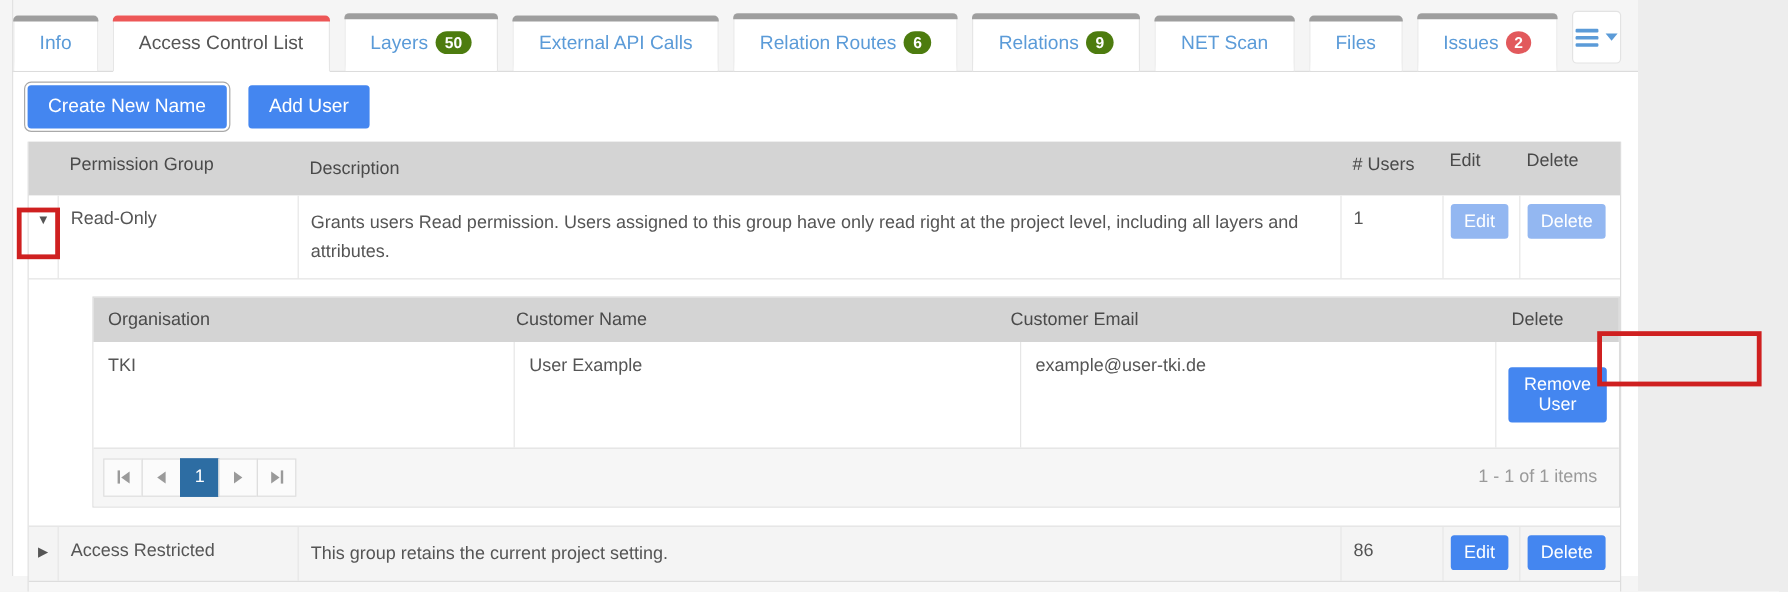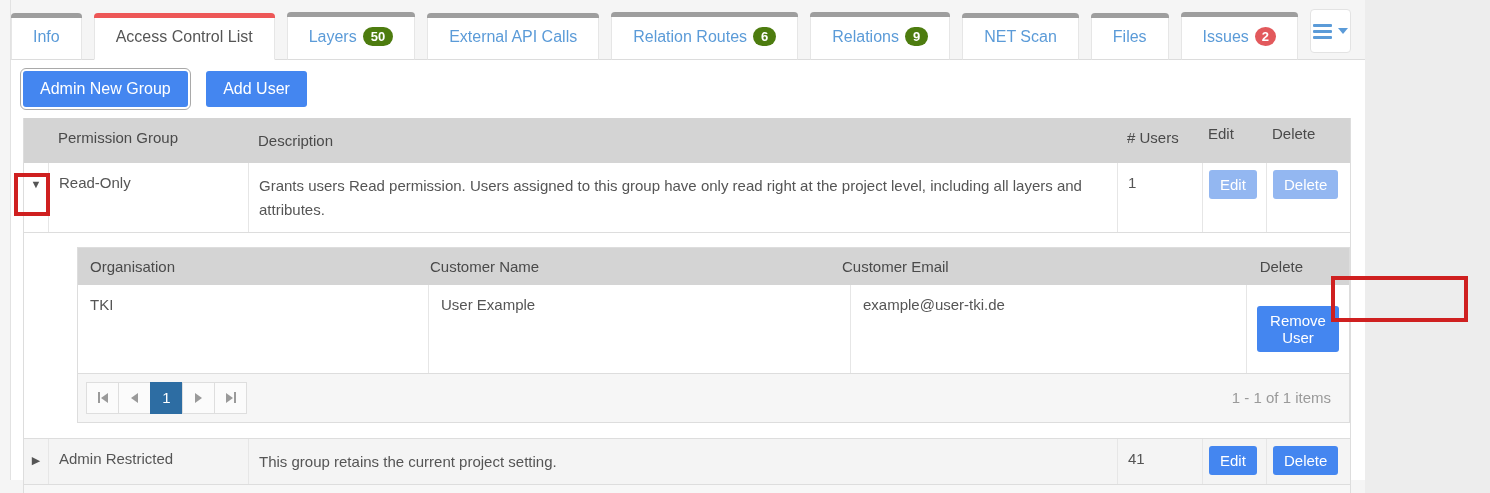--- a/index.html
+++ b/index.html
@@ -189,21 +189,21 @@
           <span></span>
           <span></span>
         </span>
       <span class="caret-down"></span>
     </div>
   </div>
 
   <div class="content">
 
     <div class="toolbar">
-      <button class="btn focused">Admin New Group</button>
+      <button class="btn focused">Create New Name</button>
       <button class="btn">Add User</button>
     </div>
 
     <div class="grid">
 
       <div class="g-head">
         <div class="c-exp"></div>
         <div class="c-group">Permission Group</div>
         <div class="c-desc">Description</div>
         <div class="c-users"># Users</div>
@@ -260,23 +260,23 @@
               </div>
             <div class="pg-info">1 - 1 of 1 items</div>
           </div>
         </div>
       </div>
 
       <div class="g-row alt">
         <div class="c-exp">
           <span class="expander">▶</span>
         </div>
-        <div class="c-group">Admin Restricted</div>
+        <div class="c-group">Access Restricted</div>
         <div class="c-desc">This group retains the current project setting.</div>
-        <div class="c-users">41</div>
+        <div class="c-users">86</div>
         <div class="c-edit">
           <button class="btn-sm">Edit</button>
         </div>
         <div class="c-del">
           <button class="btn-sm">Delete</button>
         </div>
       </div>
 
       <div class="grid-footer">
         <span class="refresh-btn">

